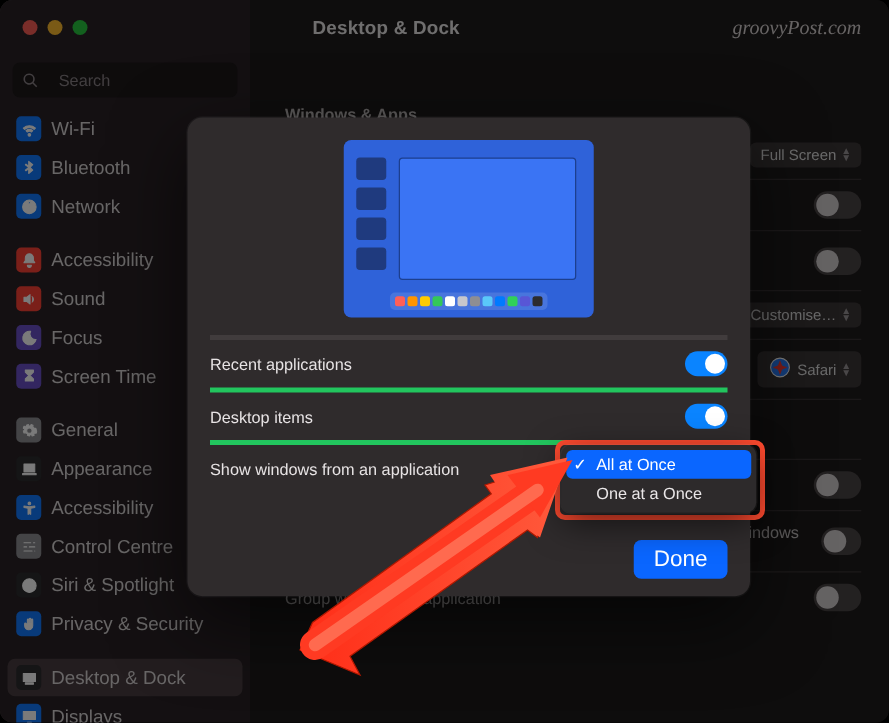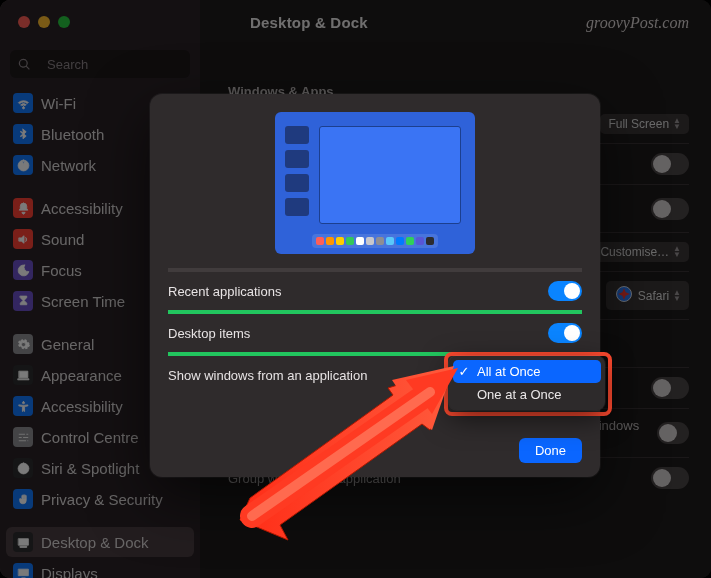--- a/index.html
+++ b/index.html
@@ -40,21 +40,21 @@
   .pv-win { position: absolute; top: 14px; left: 44px; right: 14px; bottom: 30px; background: #3a74f4; border: 1px solid #1c3f8f; border-radius: 3px; }
   .pv-thumbs { position: absolute; left: 10px; top: 14px; display: flex; flex-direction: column; gap: 6px; }
   .pv-th { width: 24px; height: 18px; background: #1f3a7e; border-radius: 3px; }
   .pv-dock { position: absolute; bottom: 6px; left: 50%; transform: translateX(-50%); display: flex; gap: 2px; padding: 3px 4px; background: rgba(255,255,255,.12); border-radius: 4px; }
   .pv-dock span { width: 8px; height: 8px; border-radius: 2px; }
   .sheet-rows { padding: 0 18px; }
   .sheet-row { display: flex; align-items: center; justify-content: space-between; height: 42px; border-top: 4px solid #22c55e; color: #e7e3e4; font-size: 13px; }
   .sheet-row:first-child { border-top-color: #413c3d; }
   .mini-toggle { width: 34px; height: 20px; border-radius: 10px; background: #0a84ff; position: relative; }
   .mini-toggle::after { content: ""; position: absolute; right: 2px; top: 2px; width: 16px; height: 16px; border-radius: 50%; background: #fff; }
-  .done-btn { position: absolute; right: 18px; bottom: 14px; background: #0a66ff; color: #fff; font-size: 13px; padding: 5px 16px; border-radius: 6px; border: none; }
+  .done-btn { position: absolute; right: 18px; bottom: 14px; background: #0a66ff; color: #fff; font-size: 18px; padding: 5px 16px; border-radius: 6px; border: none; }
   .highlight-box { position: absolute; top: 352px; left: 444px; width: 168px; height: 64px; border: 4px solid #ff4a2f; border-radius: 8px; z-index: 28; pointer-events: none; }
   .popup { position: absolute; top: 356px; left: 449px; width: 156px; background: #2d2a2b; border-radius: 8px; box-shadow: 0 8px 28px rgba(0,0,0,.6), 0 0 0 1px rgba(255,255,255,.07); padding: 4px; z-index: 29; }
   .popup-item { display: flex; align-items: center; gap: 6px; padding: 4px 8px 4px 4px; border-radius: 5px; color: #eae7e8; font-size: 13px; }
   .popup-item.selected { background: #0a66ff; color: #fff; }
   .popup-item .chk { width: 14px; display: inline-flex; justify-content: center; }
 
   
   .arrow-svg { position: absolute; z-index: 40; pointer-events: none; }
 
   .compass { width:20px;height:20px; }

